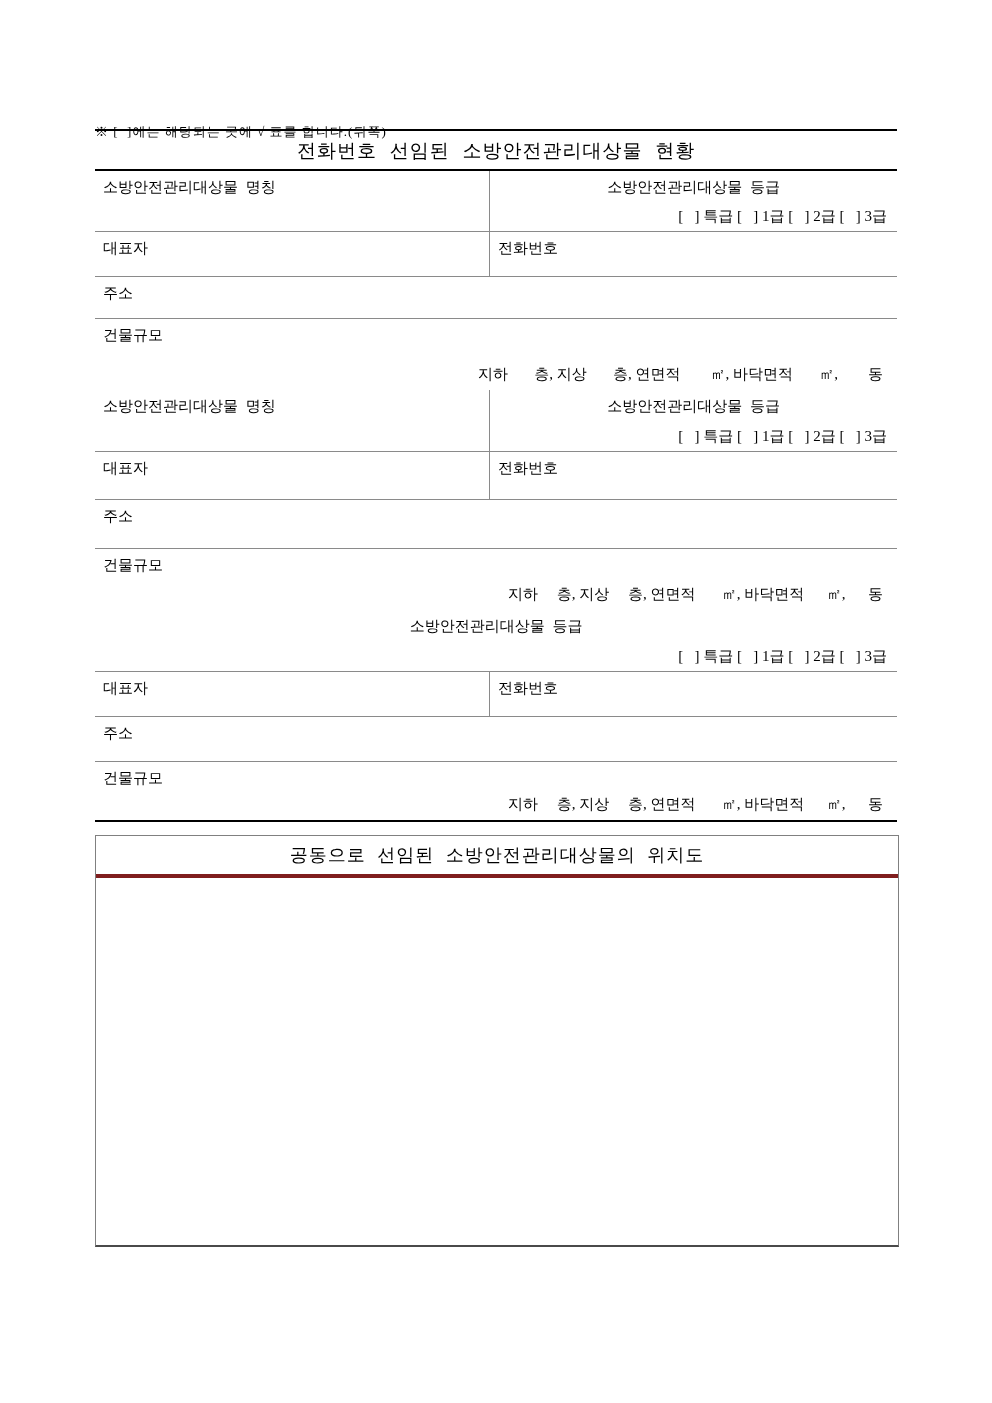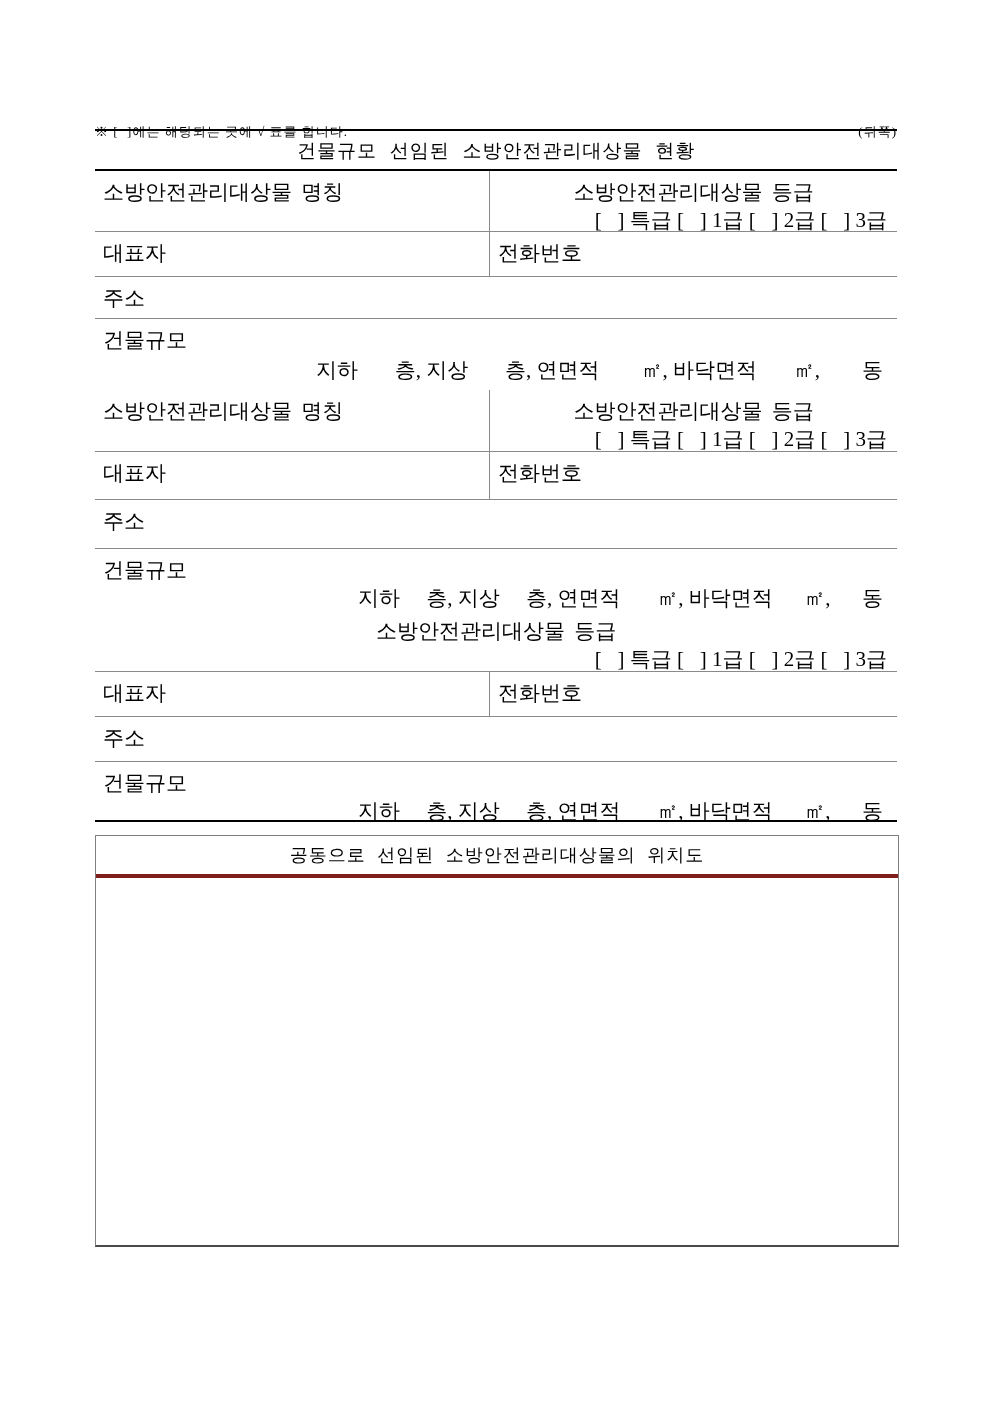--- a/index.html
+++ b/index.html
@@ -12,21 +12,21 @@
     height: 1403px;
     position: relative;
     font-family: "Liberation Serif", "DejaVu Serif", serif;
     color: #000000;
   }
   .abs { position: absolute; box-sizing: border-box; }
 
   
   .note-row {
     left: 95px; top: 101px; width: 802px;
-    display: flex; justify-content: space-between; align-items: flex-end;
+    display: flex; justify-content: flex-start; align-items: flex-end;
     font-size: 13px; letter-spacing: 1px;
   }
   .note-text { white-space: pre; }
   .page-side { white-space: pre; margin-top: 22px; }
 
   .rule-black {
     left: 95px; top: 129px; width: 802px; height: 0;
     border-top: 2px solid #000000;
   }
 
@@ -34,21 +34,21 @@
     left: 95px; top: 138px; width: 802px;
     text-align: center;
     font-size: 19px; word-spacing: 7px; letter-spacing: 1px;
   }
 
   
   .form-table {
     left: 95px; top: 169px; width: 802px;
     border-top: 2px solid #000000;
     border-bottom: 2px solid #000000;
-    font-size: 21px;
+    font-size: 15px;
   }
   .row {
     display: flex;
     border-bottom: 1px solid #8a8a8a;
     box-sizing: border-box;
   }
   .row:last-child { border-bottom: none; }
   .section:last-child .row.r4 { border-bottom: none; }
   .cell { box-sizing: border-box; padding: 7px 8px 0 8px; }
   .cell.left {
@@ -103,21 +103,21 @@
 </head>
 <body>
 
 <div class="abs note-row">
   <span class="note-text">※ [  ]에는 해당되는 곳에 √ 표를 합니다.</span>
   <span class="page-side">(뒤쪽)</span>
 </div>
 
 <div class="abs rule-black"></div>
 
-<div class="abs doc-title">건물규모 선임된 소방안전관리대상물 현황</div>
+<div class="abs doc-title">전화번호 선임된 소방안전관리대상물 현황</div>
 
 <div class="abs form-table">
 
   <div class="section s1">
     <div class="row r1">
       <div class="cell left">
         <span class="lbl">소방안전관리대상물 명칭</span>
       </div>
       <div class="cell right colcell">
         <span class="lbl">소방안전관리대상물 등급</span>

